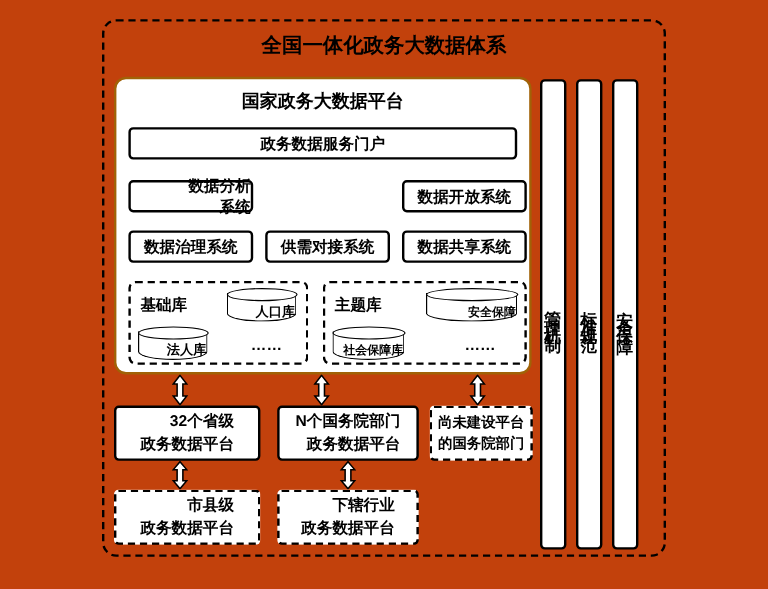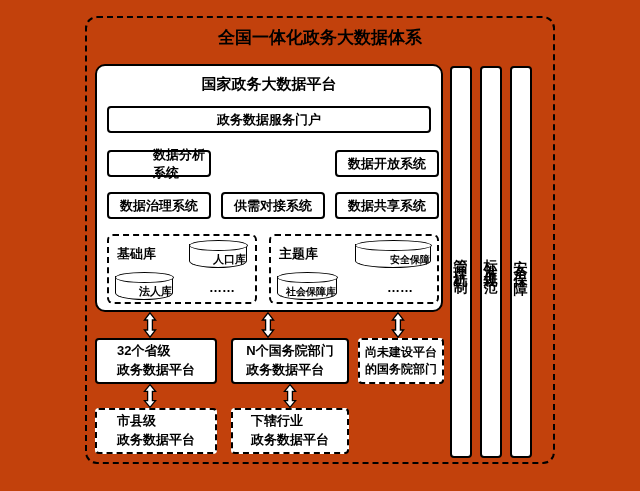--- a/index.html
+++ b/index.html
@@ -8,21 +8,21 @@
     width:640px;height:491px;
     background:#c2410c;
     font-family:"Liberation Sans","DejaVu Sans",sans-serif;
     color:#000;
   }
   .abs{position:absolute;box-sizing:border-box;}
   .box{
     position:absolute;box-sizing:border-box;
     border:2px solid #000;background:#fff;
     display:flex;align-items:center;justify-content:center;
-    text-align:left;font-weight:bold;
+    text-align:right;font-weight:bold;
   }
   .dashed{border-style:dashed;}
   .rounded{border-radius:10px;}
   .r4{border-radius:4px;}
   .r6{border-radius:6px;}
   .title{
     position:absolute;text-align:center;font-weight:bold;
   }
   .pre{white-space:pre-line;line-height:1.45;}
   
@@ -54,21 +54,21 @@
 </style>
 </head>
 <body>
 
 <div id="canvas">
 
   <div class="abs" style="left:85px;top:16px;width:470px;height:448px;border:2px dashed #000;border-radius:12px;"></div>
 
   <div class="title" style="left:85px;top:26px;width:470px;font-size:17px;">全国一体化政务大数据体系</div>
 
-  <div class="abs rounded" style="left:95px;top:64px;width:348px;height:248px;border:2px solid #000000;background:#fff;">
+  <div class="abs rounded" style="left:95px;top:64px;width:348px;height:248px;border:2px solid #a16207;background:#fff;">
 
     <div class="title" style="left:0;top:9px;width:100%;font-size:15px;">国家政务大数据平台</div>
 
     <div class="box r4" style="left:10px;top:40px;width:324px;height:27px;font-size:13px;">政务数据服务门户</div>
 
     <div class="box r4" style="left:10px;top:84px;width:104px;height:27px;font-size:13px;padding-left:44px;">数据分析系统</div>
     <div class="box r4" style="left:238px;top:84px;width:104px;height:27px;font-size:13px;">数据开放系统</div>
 
     <div class="box r4" style="left:10px;top:126px;width:104px;height:27px;font-size:13px;">数据治理系统</div>
     <div class="box r4" style="left:124px;top:126px;width:104px;height:27px;font-size:13px;">供需对接系统</div>

